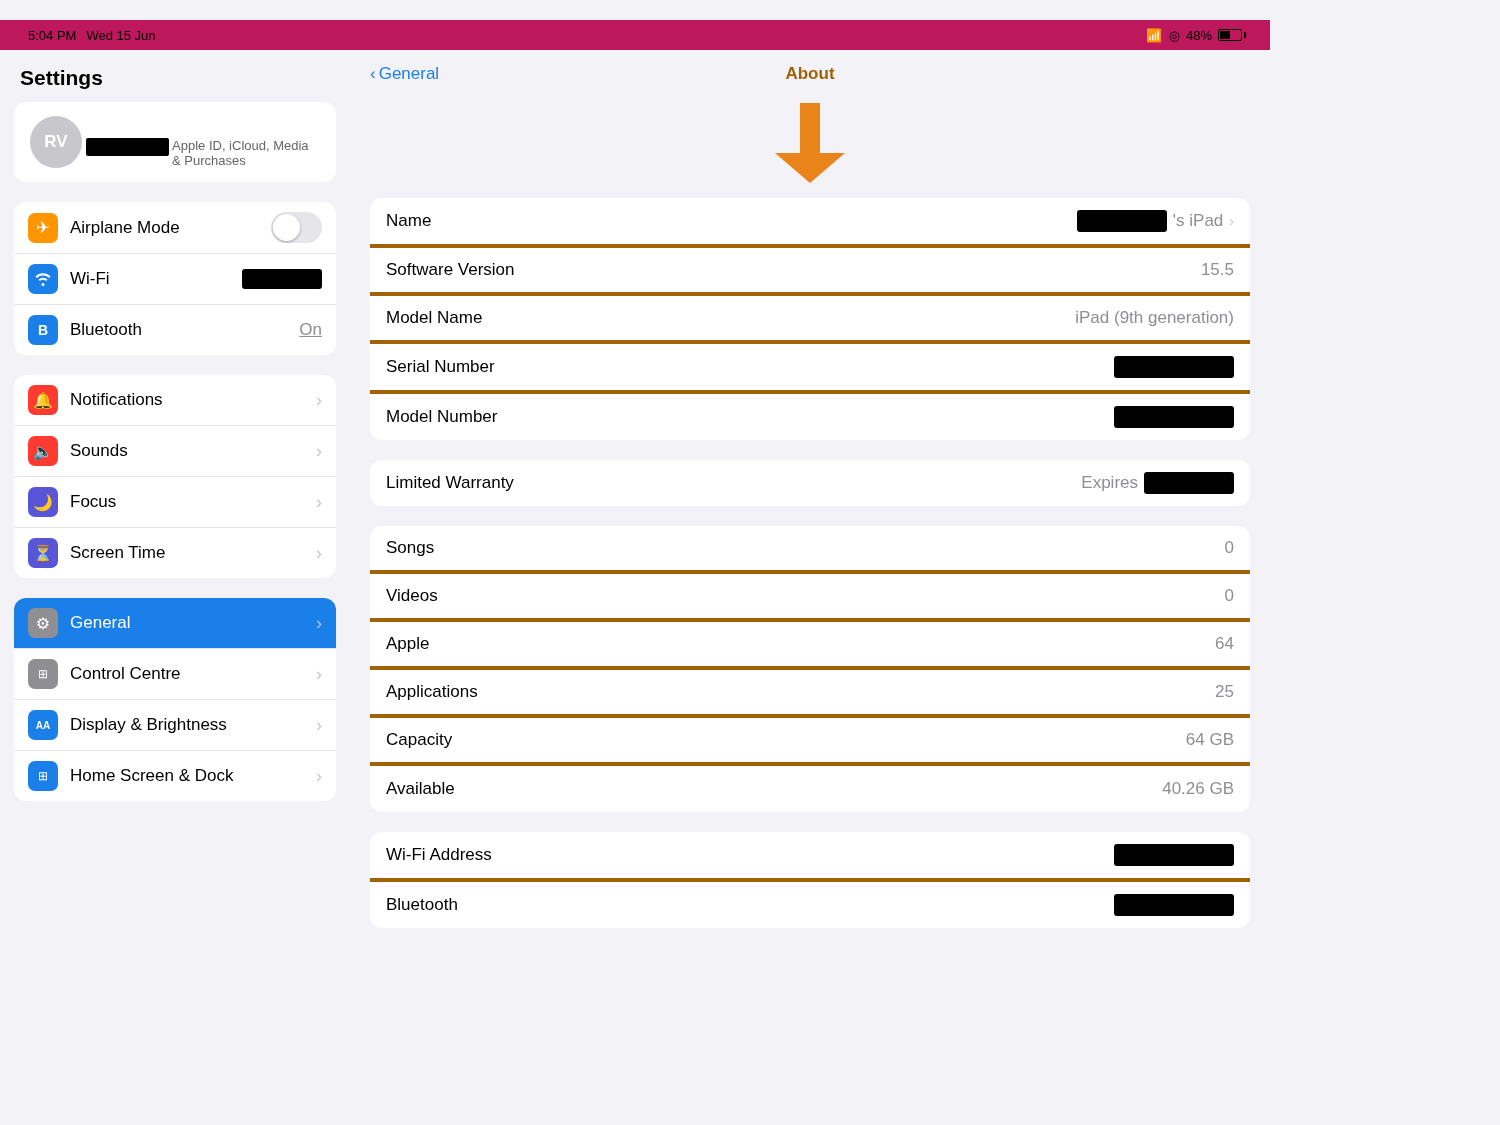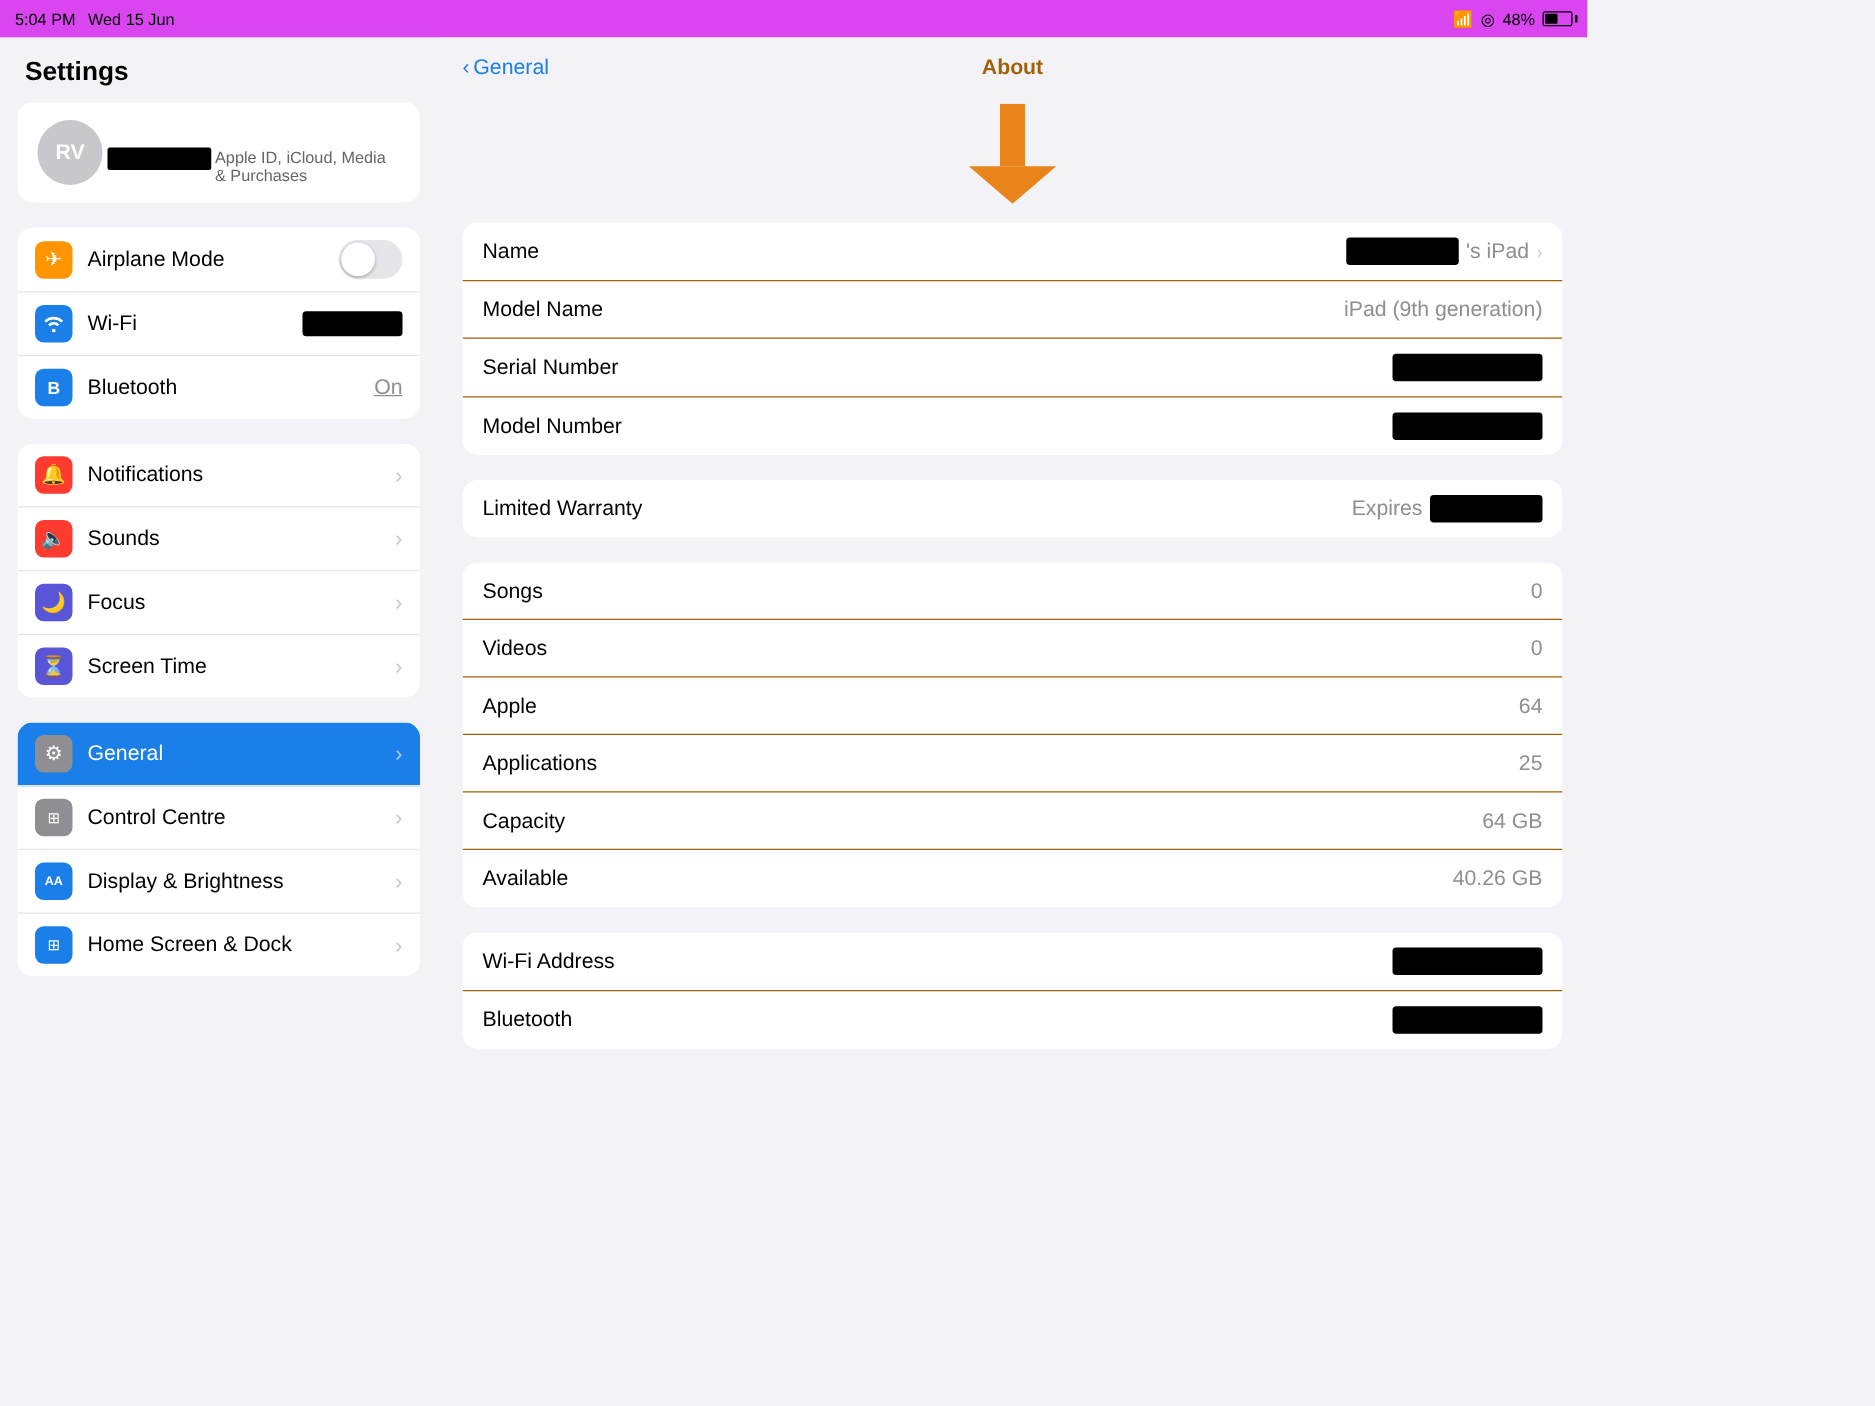--- a/index.html
+++ b/index.html
@@ -8,28 +8,29 @@
       background: #f2f2f7;
       width: 1270px;
       height: 952px;
       overflow: hidden;
       display: flex;
       flex-direction: column;
     }
 
     
     .status-bar {
-      background: #d946ef;
+      background: #be185d;
       display: flex;
       justify-content: space-between;
       align-items: center;
-      padding: 4px 12px;
+      padding: 4px 28px;
       height: 30px;
       font-size: 13px;
       font-weight: 500;
+      margin-top: 20px;
     }
     .status-left { display: flex; gap: 10px; }
     .status-right { display: flex; align-items: center; gap: 6px; font-size: 13px; }
 
     
     .main-layout {
       display: flex;
       flex: 1;
       overflow: hidden;
     }
@@ -198,21 +199,21 @@
       border-radius: 12px;
       margin-bottom: 20px;
       overflow: hidden;
     }
 
     .info-row {
       display: flex;
       align-items: center;
       justify-content: space-between;
       padding: 12px 16px;
-      border-bottom: 1px solid #a16207;
+      border-bottom: 4px solid #a16207;
       min-height: 46px;
     }
     .info-row:last-child { border-bottom: none; }
 
     .info-label {
       font-size: 17px;
       color: #000;
     }
     .info-value {
       font-size: 17px;
@@ -401,20 +402,24 @@
       <div class="info-group">
         <div class="info-row">
           <span class="info-label">Name</span>
           <div class="info-value">
             <div class="info-value-redacted-sm"></div>
             <span>'s iPad</span>
             <span class="chevron-right">›</span>
           </div>
         </div>
         <div class="info-row">
+          <span class="info-label">Software Version</span>
+          <span class="info-value">15.5</span>
+        </div>
+        <div class="info-row">
           <span class="info-label">Model Name</span>
           <span class="info-value">iPad (9th generation)</span>
         </div>
         <div class="info-row">
           <span class="info-label">Serial Number</span>
           <div class="info-value-redacted"></div>
         </div>
         <div class="info-row">
           <span class="info-label">Model Number</span>
           <div class="info-value-redacted"></div>

